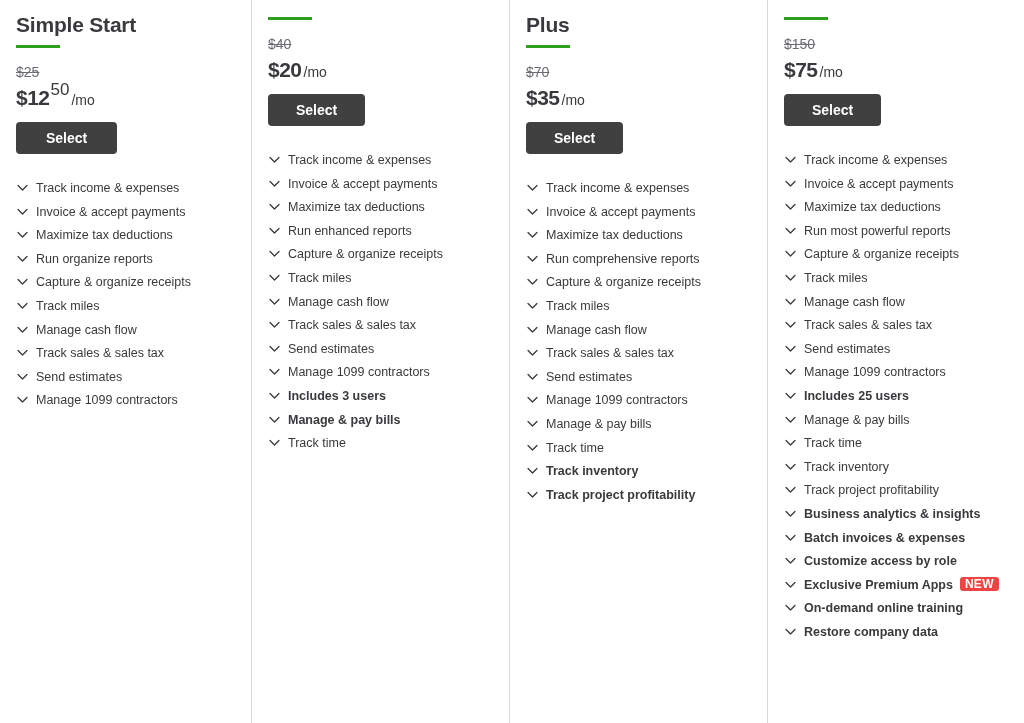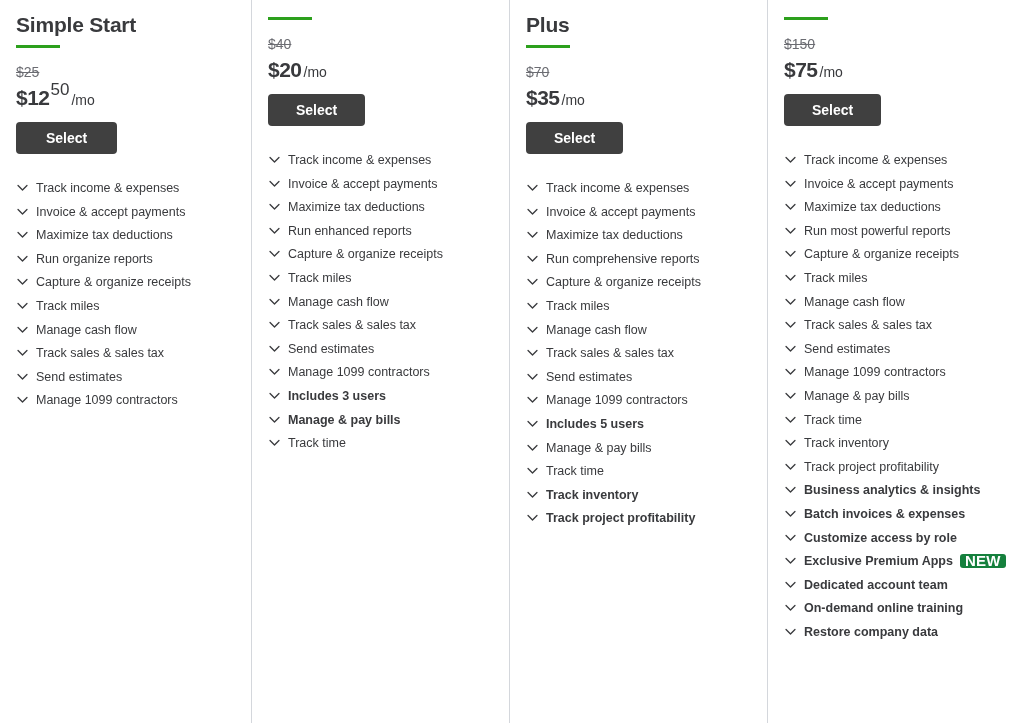--- a/index.html
+++ b/index.html
@@ -119,23 +119,23 @@
     margin-right: 7px;
     margin-top: 1px;
     color: #393a3d;
   }
   .check-icon svg { display: block; }
   .feature-label { white-space: nowrap; }
   .feature.bold .feature-label { font-weight: bold; }
   .new-badge {
     display: inline-block;
     margin-left: 7px;
-    background: #15803d;
+    background: #ef4444;
     color: #ffffff;
-    font-size: 15px;
+    font-size: 12px;
     font-weight: bold;
     letter-spacing: 0.3px;
     border-radius: 3px;
     padding: 2px 5px 2px 5px;
     line-height: 10px;
     vertical-align: middle;
     position: relative;
     top: -1px;
   }
 </style>
@@ -415,28 +415,20 @@
           <span><span class="feature-label">Send estimates</span></span>
         </li>
         <li class="feature">
           <span class="check-icon">
             <svg width="13" height="13" viewBox="0 0 16 16" fill="none" xmlns="http://www.w3.org/2000/svg">
               <path d="M2.5 5.5L8 11L13.5 5.5" stroke="currentColor" stroke-width="1.6" stroke-linecap="round" stroke-linejoin="round"></path>
             </svg>
           </span>
           <span><span class="feature-label">Manage 1099 contractors</span></span>
         </li>
-        <li class="feature bold">
-          <span class="check-icon">
-            <svg width="13" height="13" viewBox="0 0 16 16" fill="none" xmlns="http://www.w3.org/2000/svg">
-              <path d="M2.5 5.5L8 11L13.5 5.5" stroke="currentColor" stroke-width="1.6" stroke-linecap="round" stroke-linejoin="round"></path>
-            </svg>
-          </span>
-          <span><span class="feature-label">Includes 5 users</span></span>
-        </li>
         <li class="feature">
           <span class="check-icon">
             <svg width="13" height="13" viewBox="0 0 16 16" fill="none" xmlns="http://www.w3.org/2000/svg">
               <path d="M2.5 5.5L8 11L13.5 5.5" stroke="currentColor" stroke-width="1.6" stroke-linecap="round" stroke-linejoin="round"></path>
             </svg>
           </span>
           <span><span class="feature-label">Manage &amp; pay bills</span></span>
         </li>
         <li class="feature">
           <span class="check-icon">
@@ -540,20 +532,28 @@
           <span><span class="feature-label">Send estimates</span></span>
         </li>
         <li class="feature">
           <span class="check-icon">
             <svg width="13" height="13" viewBox="0 0 16 16" fill="none" xmlns="http://www.w3.org/2000/svg">
               <path d="M2.5 5.5L8 11L13.5 5.5" stroke="currentColor" stroke-width="1.6" stroke-linecap="round" stroke-linejoin="round"></path>
             </svg>
           </span>
           <span><span class="feature-label">Manage 1099 contractors</span></span>
         </li>
+        <li class="feature bold">
+          <span class="check-icon">
+            <svg width="13" height="13" viewBox="0 0 16 16" fill="none" xmlns="http://www.w3.org/2000/svg">
+              <path d="M2.5 5.5L8 11L13.5 5.5" stroke="currentColor" stroke-width="1.6" stroke-linecap="round" stroke-linejoin="round"></path>
+            </svg>
+          </span>
+          <span><span class="feature-label">Includes 25 users</span></span>
+        </li>
         <li class="feature">
           <span class="check-icon">
             <svg width="13" height="13" viewBox="0 0 16 16" fill="none" xmlns="http://www.w3.org/2000/svg">
               <path d="M2.5 5.5L8 11L13.5 5.5" stroke="currentColor" stroke-width="1.6" stroke-linecap="round" stroke-linejoin="round"></path>
             </svg>
           </span>
           <span><span class="feature-label">Manage &amp; pay bills</span></span>
         </li>
         <li class="feature">
           <span class="check-icon">
@@ -603,28 +603,20 @@
           </span>
           <span><span class="feature-label">Customize access by role</span></span>
         </li>
         <li class="feature bold">
           <span class="check-icon">
             <svg width="13" height="13" viewBox="0 0 16 16" fill="none" xmlns="http://www.w3.org/2000/svg">
               <path d="M2.5 5.5L8 11L13.5 5.5" stroke="currentColor" stroke-width="1.6" stroke-linecap="round" stroke-linejoin="round"></path>
             </svg>
           </span>
           <span><span class="feature-label">Exclusive Premium Apps</span><span class="new-badge">NEW</span></span>
-        </li>
-        <li class="feature bold">
-          <span class="check-icon">
-            <svg width="13" height="13" viewBox="0 0 16 16" fill="none" xmlns="http://www.w3.org/2000/svg">
-              <path d="M2.5 5.5L8 11L13.5 5.5" stroke="currentColor" stroke-width="1.6" stroke-linecap="round" stroke-linejoin="round"></path>
-            </svg>
-          </span>
-          <span><span class="feature-label">Dedicated account team</span></span>
         </li>
         <li class="feature bold">
           <span class="check-icon">
             <svg width="13" height="13" viewBox="0 0 16 16" fill="none" xmlns="http://www.w3.org/2000/svg">
               <path d="M2.5 5.5L8 11L13.5 5.5" stroke="currentColor" stroke-width="1.6" stroke-linecap="round" stroke-linejoin="round"></path>
             </svg>
           </span>
           <span><span class="feature-label">On-demand online training</span></span>
         </li>
         <li class="feature bold">

